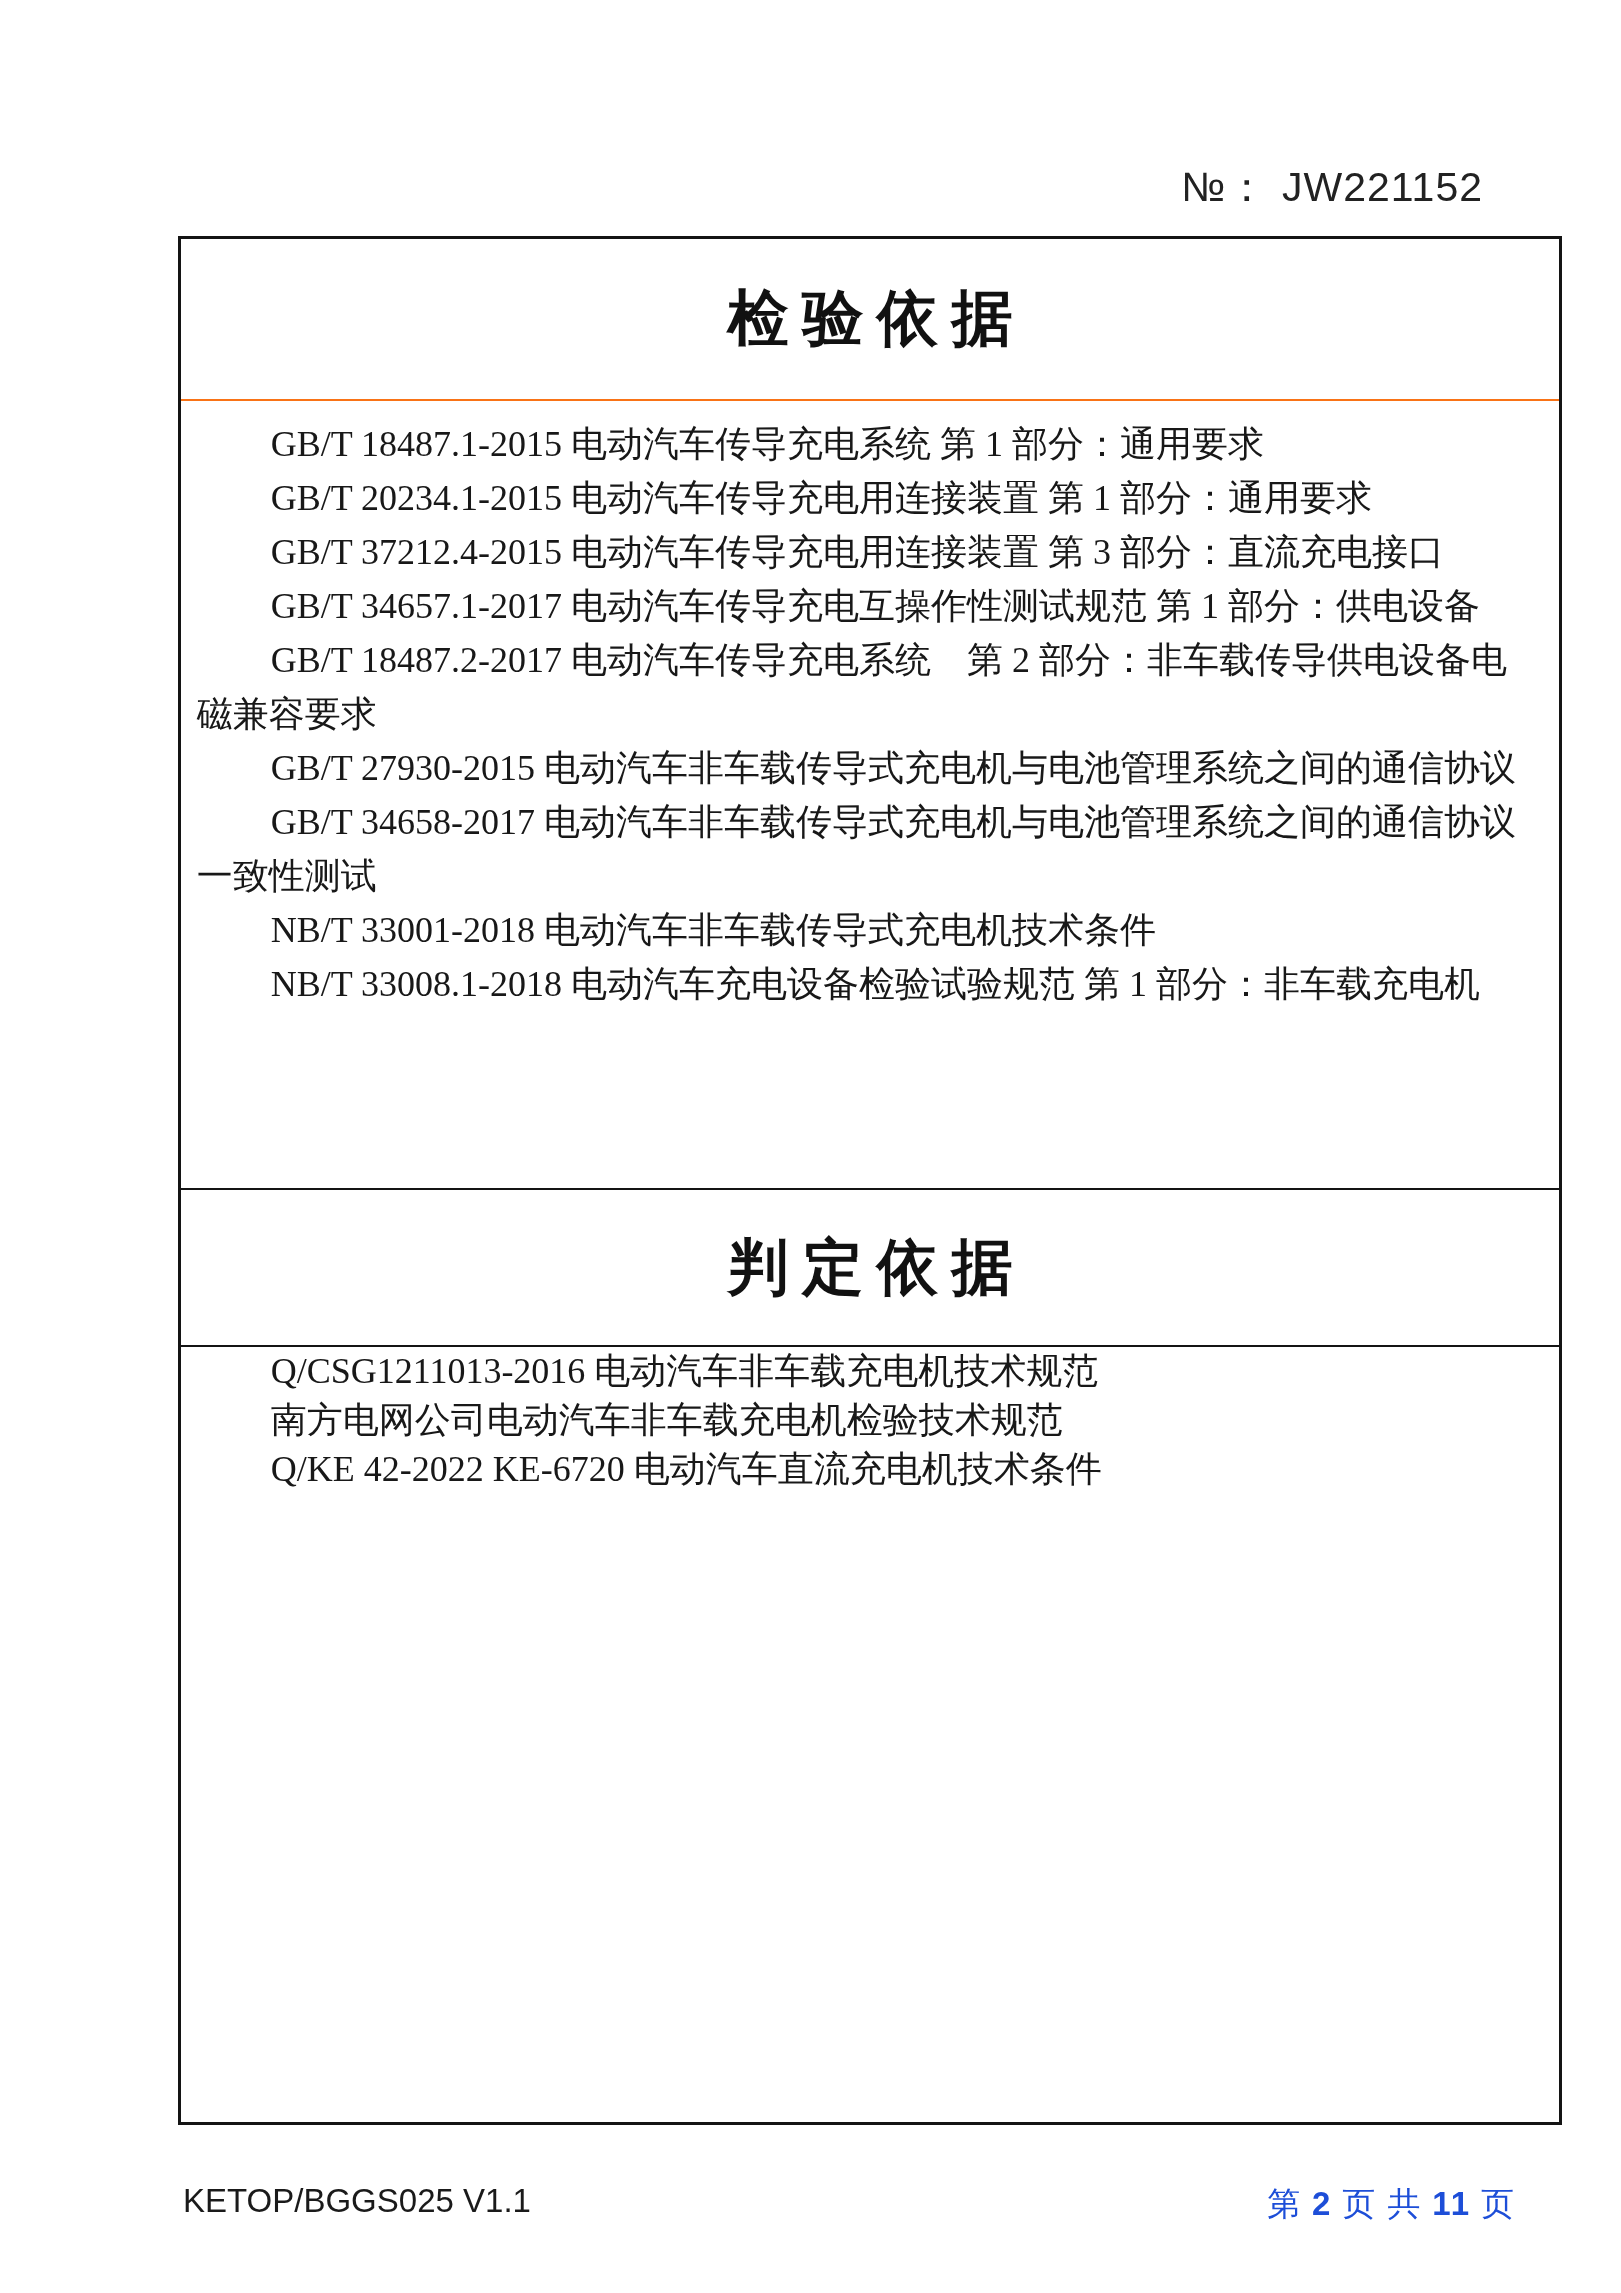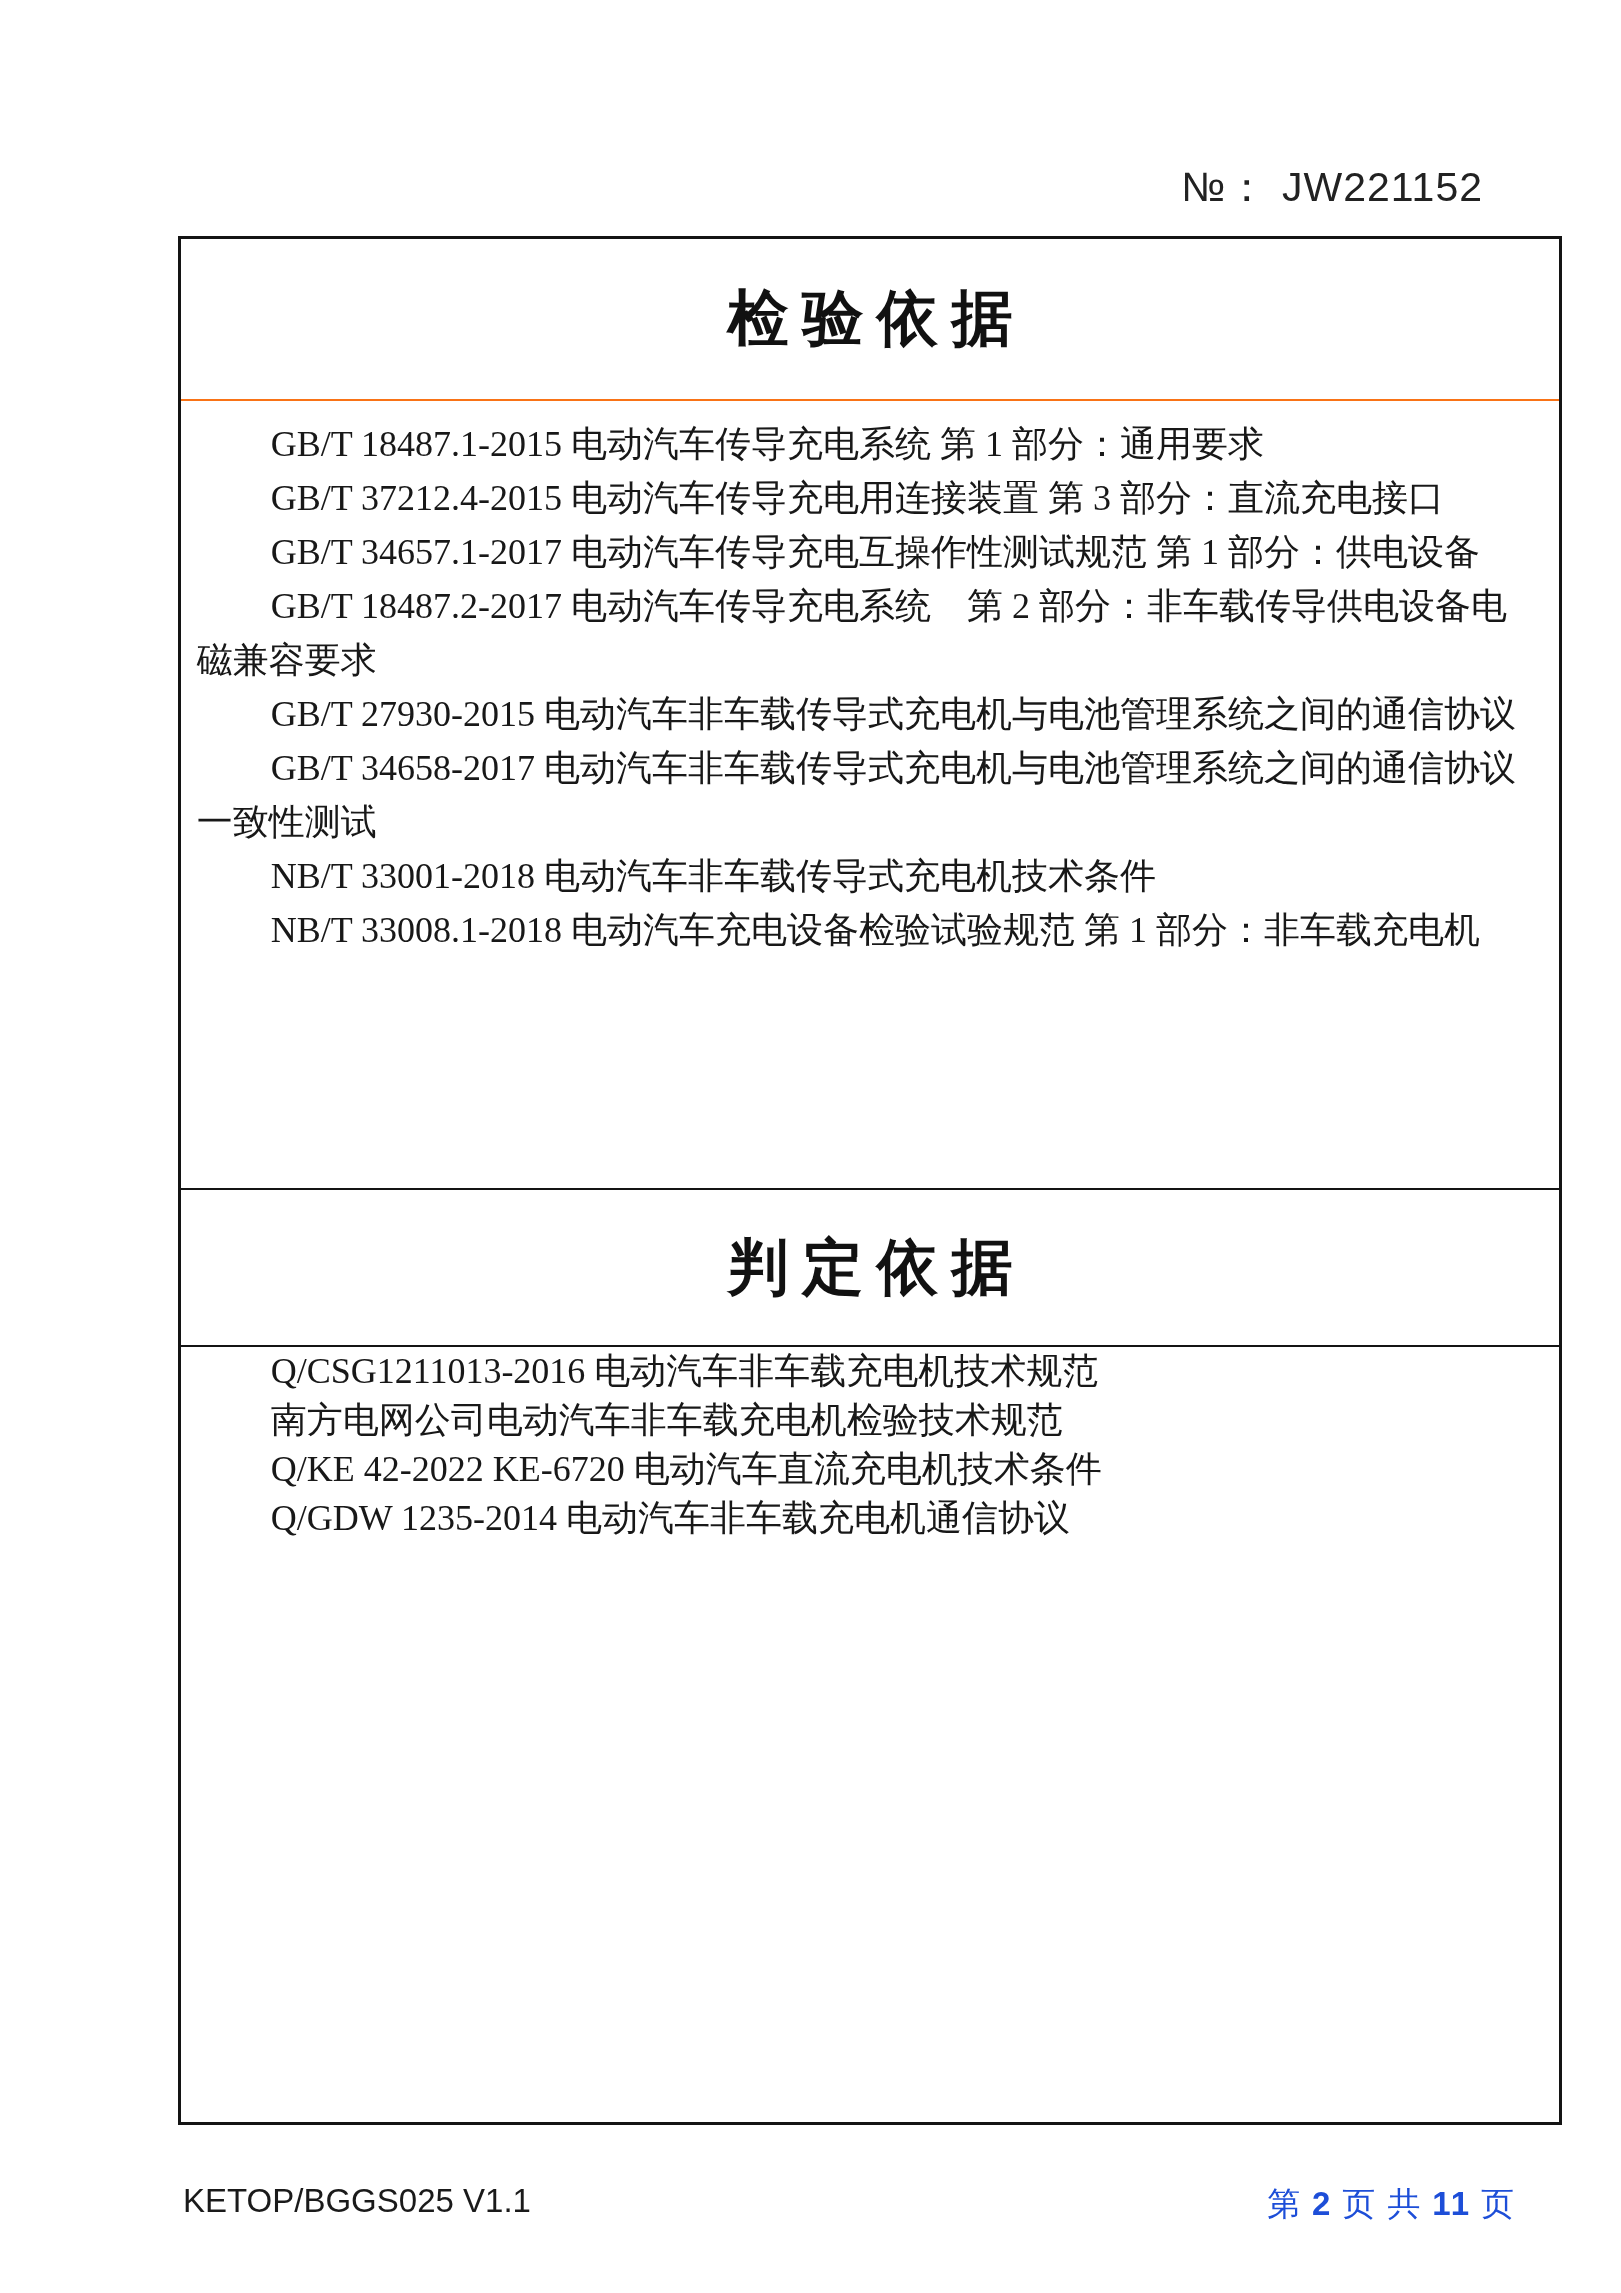--- a/index.html
+++ b/index.html
@@ -109,37 +109,37 @@
   <span class="no-label">№：</span><span>JW221152</span>
 </div>
 
 <div class="frame">
 
   <div class="section-title-row first">
     <div class="section-title">检验依据</div>
   </div>
   <div class="section-body first">
     <p>GB/T 18487.1-2015 电动汽车传导充电系统 第 1 部分：通用要求</p>
+    <p>GB/T 20234.1-2015 电动汽车传导充电用连接装置 第 1 部分：通用要求</p>
     <p>GB/T 37212.4-2015 电动汽车传导充电用连接装置 第 3 部分：直流充电接口</p>
     <p>GB/T 34657.1-2017 电动汽车传导充电互操作性测试规范 第 1 部分：供电设备</p>
     <p>GB/T 18487.2-2017 电动汽车传导充电系统　第 2 部分：非车载传导供电设备电磁兼容要求</p>
     <p>GB/T 27930-2015 电动汽车非车载传导式充电机与电池管理系统之间的通信协议</p>
     <p>GB/T 34658-2017 电动汽车非车载传导式充电机与电池管理系统之间的通信协议一致性测试</p>
     <p>NB/T 33001-2018 电动汽车非车载传导式充电机技术条件</p>
     <p>NB/T 33008.1-2018 电动汽车充电设备检验试验规范 第 1 部分：非车载充电机</p>
   </div>
 
   <div class="section-title-row second">
     <div class="section-title">判定依据</div>
   </div>
   <div class="section-body second">
     <p>Q/CSG1211013-2016 电动汽车非车载充电机技术规范</p>
     <p>南方电网公司电动汽车非车载充电机检验技术规范</p>
     <p>Q/KE 42-2022 KE-6720 电动汽车直流充电机技术条件</p>
-    <p>Q/GDW 1235-2014 电动汽车非车载充电机通信协议</p>
   </div>
 
 </div>
 
 <div class="footer-left">KETOP/BGGS025 V1.1</div>
 <div class="footer-right">
   <span>第</span><span class="page-num">2</span><span>页 共</span><span class="page-num">11</span><span>页</span>
 </div>
 
 

